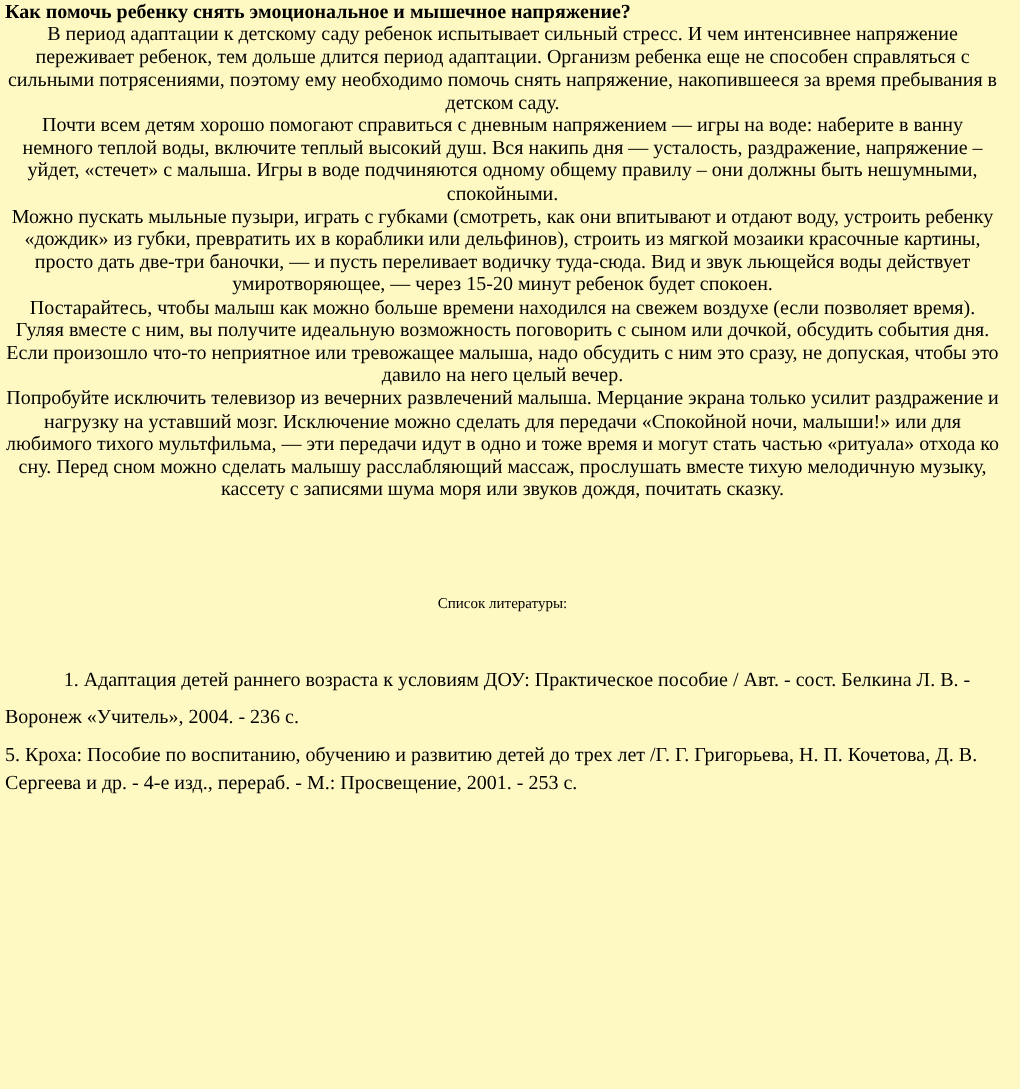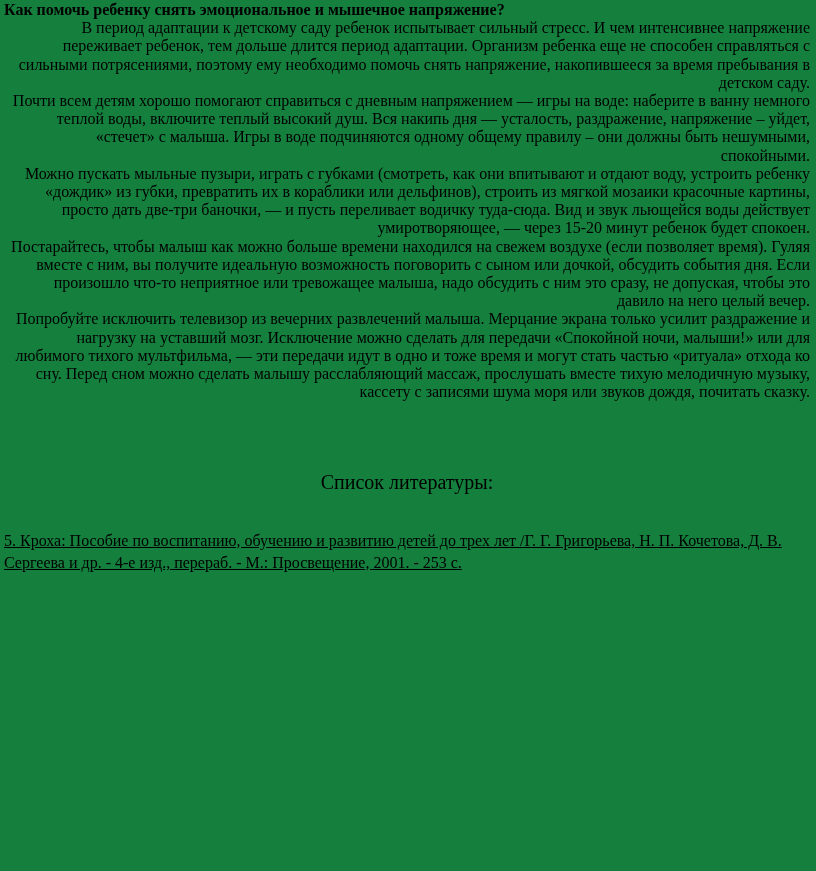--- a/index.html
+++ b/index.html
@@ -5,59 +5,58 @@
   html, body {
     margin: 0;
     padding: 0;
     background: #ffffff;
   }
   .doc-page {
     position: relative;
     width: 816px;
     height: 871px;
     box-sizing: border-box;
-    background: #15803d;
+    background: #fef9c3;
     color: #000000;
     font-family: "Liberation Serif", "DejaVu Serif", serif;
     font-size: 16px;
     line-height: 18.2px;
-    padding: 1px 6px 0 4px;
+    padding: 1px 16px 0 4px;
     overflow: hidden;
   }
   .doc-heading {
     margin: 0;
     font-weight: bold;
     font-size: 16px;
     line-height: 18.2px;
   }
   .doc-paragraph {
     margin: 0;
-    text-align: right;
+    text-align: center;
   }
   .bib-heading {
     margin: 72px 0 0 0;
     text-align: center;
     font-weight: normal;
-    font-size: 20px;
+    font-size: 12px;
     line-height: 18.2px;
   }
   .bib-list {
     margin-top: 38px;
   }
   .bib-item {
     margin: 0;
     line-height: 29px;
     text-indent: 47px;
     text-align: left;
   }
   .bib-item.tight {
     text-indent: 0;
     line-height: 22px;
     margin-top: 6px;
-    text-decoration: underline;
   }
 </style>
 </head>
 <body>
 
 <div class="doc-page">
   <p class="doc-heading">Как помочь ребенку снять эмоциональное и мышечное напряжение?</p>
 
   <p class="doc-paragraph">В период адаптации к детскому саду ребенок испытывает сильный стресс. И чем интенсивнее напряжение переживает ребенок, тем дольше длится период адаптации. Организм ребенка еще не способен справляться с сильными потрясениями, поэтому ему необходимо помочь снять напряжение, накопившееся за время пребывания в детском саду.</p>
 
@@ -65,15 +64,16 @@
 
   <p class="doc-paragraph">Можно пускать мыльные пузыри, играть с губками (смотреть, как они впитывают и отдают воду, устроить ребенку «дождик» из губки, превратить их в кораблики или дельфинов), строить из мягкой мозаики красочные картины, просто дать две-три баночки, — и пусть переливает водичку туда-сюда. Вид и звук льющейся воды действует умиротворяющее, — через 15-20 минут ребенок будет спокоен.</p>
 
   <p class="doc-paragraph">Постарайтесь, чтобы малыш как можно больше времени находился на свежем воздухе (если позволяет время). Гуляя вместе с ним, вы получите идеальную возможность поговорить с сыном или дочкой, обсудить события дня. Если произошло что-то неприятное или тревожащее малыша, надо обсудить с ним это сразу, не допуская, чтобы это давило на него целый вечер.</p>
 
   <p class="doc-paragraph">Попробуйте исключить телевизор из вечерних развлечений малыша. Мерцание экрана только усилит раздражение и нагрузку на уставший мозг. Исключение можно сделать для передачи «Спокойной ночи, малыши!» или для любимого тихого мультфильма, — эти передачи идут в одно и тоже время и могут стать частью «ритуала» отхода ко сну. Перед сном можно сделать малышу расслабляющий массаж, прослушать вместе тихую мелодичную музыку, кассету с записями шума моря или звуков дождя, почитать сказку.</p>
 
   <p class="bib-heading">Список литературы:</p>
 
   <div class="bib-list">
+    <p class="bib-item">1. Адаптация детей раннего возраста к условиям ДОУ: Практическое пособие / Авт. - сост. Белкина Л. В. - Воронеж «Учитель», 2004. - 236 с.</p>
     <p class="bib-item tight">5. Кроха: Пособие по воспитанию, обучению и развитию детей до трех лет /Г. Г. Григорьева, Н. П. Кочетова, Д. В. Сергеева и др. - 4-е изд., перераб. - М.: Просвещение, 2001. - 253 с.</p>
   </div>
 </div>
 
 </body></html>

